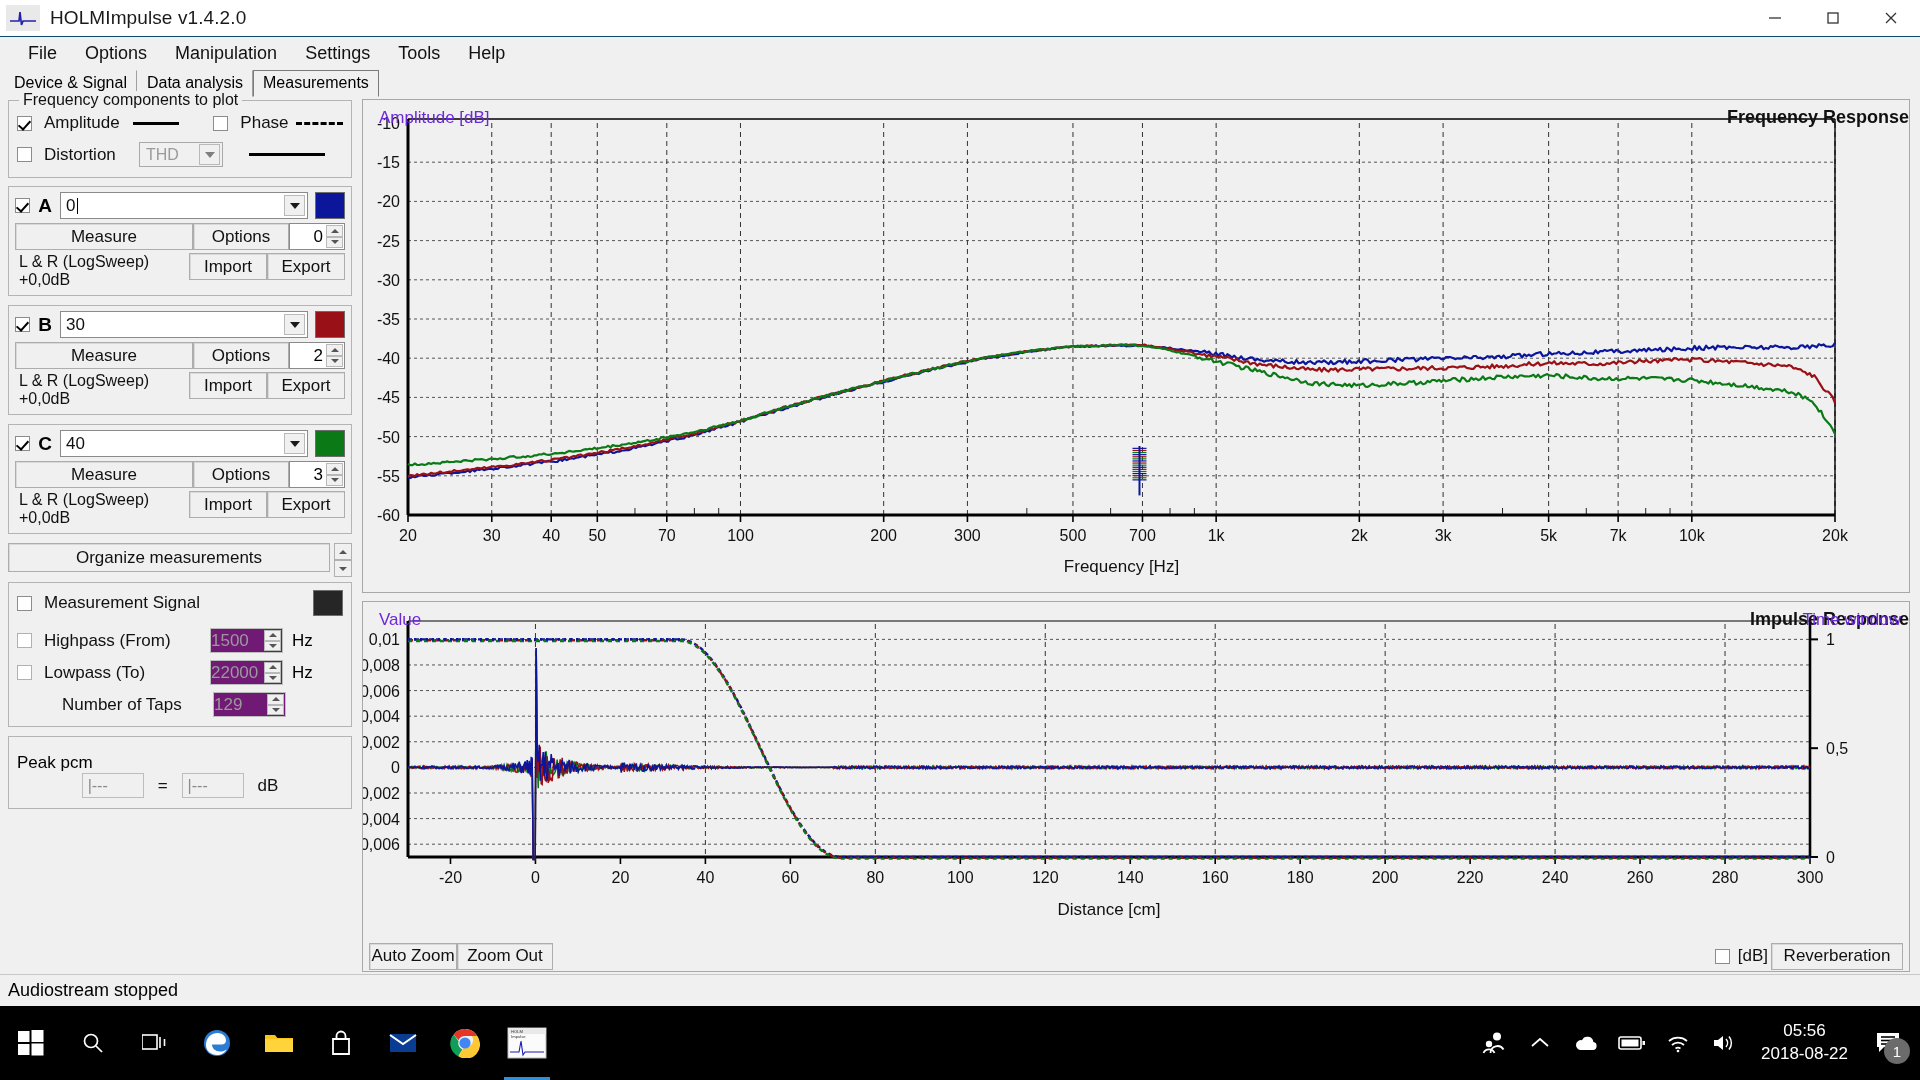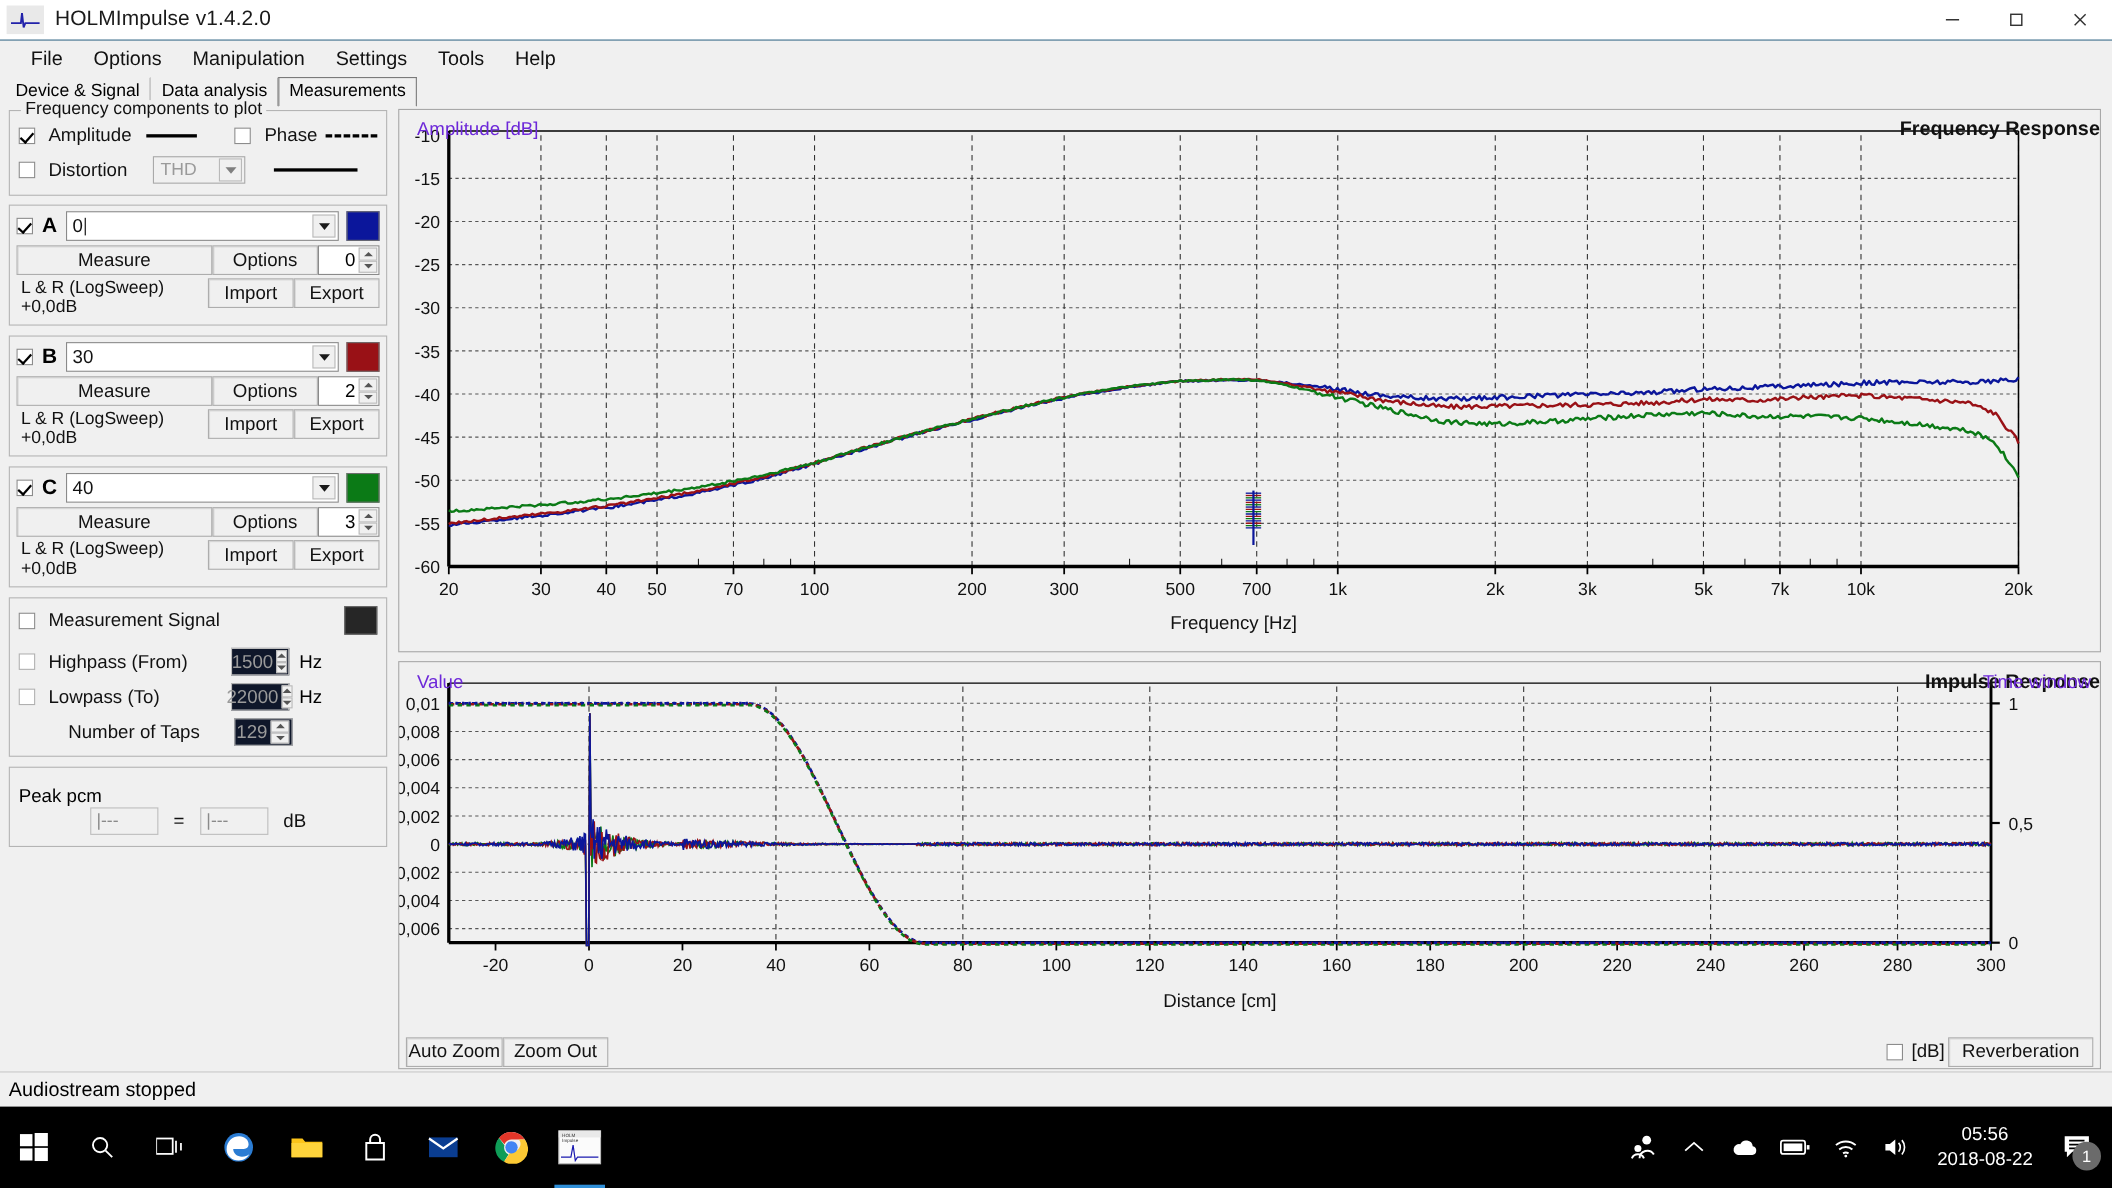--- a/index.html
+++ b/index.html
@@ -98,22 +98,22 @@
   .tiny-dn { width:0;height:0;border-left:4px solid transparent;border-right:4px solid transparent;border-top:4px solid #555; }
 
   .mrow3 { display:flex; margin-top:3px; align-items:stretch; }
   .mdesc { flex:1; font-size:16px; display:flex; align-items:center; padding-left:4px; color:#111; }
 
   .organize { height:29px; width:100%; margin-bottom:10px; }
 
   .sigbox { border:1px solid #b4b4b4; padding:7px 8px 9px 8px; margin-bottom:9px; }
   .sigrow { display:flex; align-items:center; margin-bottom:7px; }
   .numfield {
-    width:53px; height:25px; background:#0f172a; border:1px solid #bdbdbd; display:flex; align-items:center;
-    justify-content:center; font-size:17px; color:#9a9a9a; padding-right:1px;
+    width:73px; height:25px; background:#701a75; border:1px solid #bdbdbd; display:flex; align-items:center;
+    justify-content:space-between; font-size:17px; color:#9a9a9a; padding-right:1px;
   }
   .numfield .nv { padding-right:3px; }
   .unit { font-size:17px; margin-left:9px; }
 
   .peakbox { border:1px solid #b4b4b4; position:relative; padding:16px 8px 10px 8px; }
   .peakfield { width:62px; height:25px; background:#f0f0f0; border:1px solid #bdbdbd; display:flex; align-items:center; justify-content:center; font-size:16px; color:#8a8a8a; }
 
   .vscrollmini { width:18px; display:flex; flex-direction:column; margin-left:4px; }
   .vscrollmini div { height:17px; border:1px solid #b0b0b0; background:#f0f0f0; display:flex; align-items:center; justify-content:center; }
 
@@ -312,20 +312,31 @@
               </span>
           </div>
         </div>
         <div class="mrow3">
           <div class="mdesc">L &amp; R (LogSweep) +0,0dB</div>
           <div class="btn" style="width:78px;">Import</div>
           <div class="btn" style="width:78px;">Export</div>
         </div>
       </div>
 
+      <div style="display:flex;align-items:flex-start;">
+        <div class="btn organize" style="flex:1;">Organize measurements</div>
+        <div class="vscrollmini">
+          <div>
+              <i class="tiny-up"></i>
+            </div>
+          <div>
+              <i class="tiny-dn"></i>
+            </div>
+        </div>
+      </div>
 
       <div class="sigbox">
         <div class="sigrow" style="margin-bottom:12px;">
           <div class="cbx"></div>
           <span class="lbl" style="margin-left:12px;flex:1;">Measurement Signal</span>
           <div class="swatch" style="width:30px;height:26px;background:#262626;"></div>
         </div>
         <div class="sigrow">
           <div class="cbx disabled"></div>
           <span class="lbl" style="margin-left:12px;width:166px;">Highpass (From)</span>

